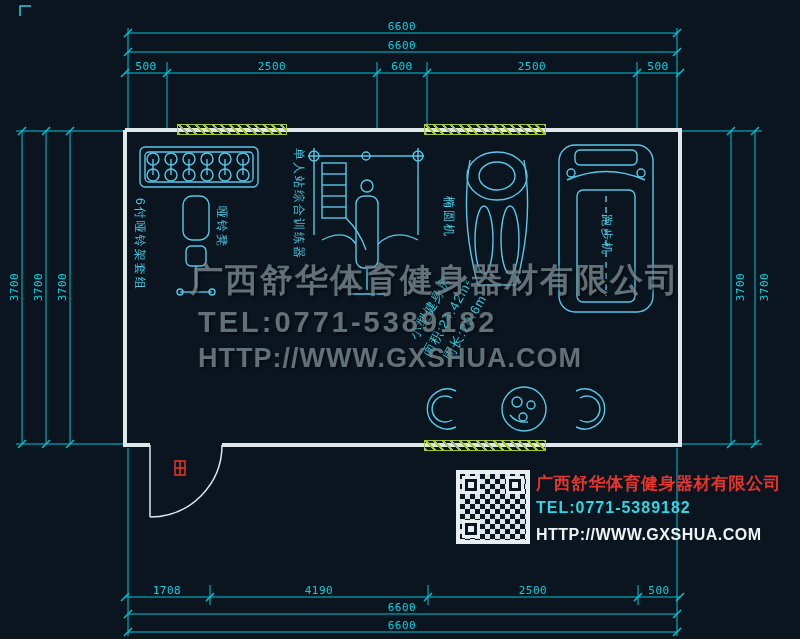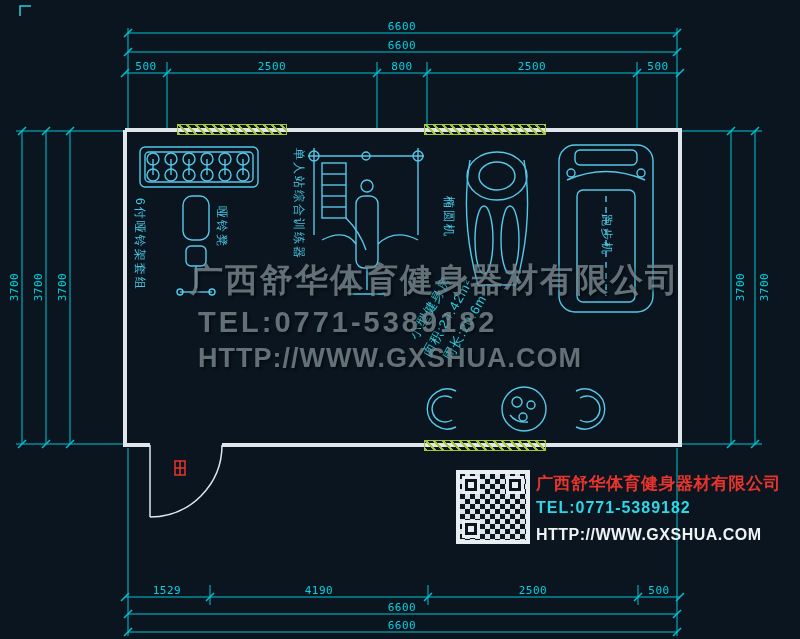--- a/index.html
+++ b/index.html
@@ -229,32 +229,32 @@
 </svg>
 
 <div class="window" style="left:177px;top:124px;width:110px;height:11px;"></div>
 <div class="window" style="left:424px;top:124px;width:122px;height:11px;"></div>
 <div class="window" style="left:424px;top:440px;width:122px;height:11px;"></div>
 
 <div class="dim" style="left:402px;top:26px;">6600</div>
 <div class="dim" style="left:402px;top:45px;">6600</div>
 <div class="dim" style="left:146px;top:66px;">500</div>
 <div class="dim" style="left:272px;top:66px;">2500</div>
-<div class="dim" style="left:402px;top:66px;">800</div>
+<div class="dim" style="left:402px;top:66px;">600</div>
 <div class="dim" style="left:532px;top:66px;">2500</div>
 <div class="dim" style="left:658px;top:66px;">500</div>
 
 <div class="dim v" style="left:14px;top:287px;">3700</div>
 <div class="dim v" style="left:38px;top:287px;">3700</div>
 <div class="dim v" style="left:62px;top:287px;">3700</div>
 
 <div class="dim v" style="left:740px;top:287px;">3700</div>
 <div class="dim v" style="left:764px;top:287px;">3700</div>
 
-<div class="dim" style="left:167px;top:590px;">1529</div>
+<div class="dim" style="left:167px;top:590px;">1708</div>
 <div class="dim" style="left:319px;top:590px;">4190</div>
 <div class="dim" style="left:533px;top:590px;">2500</div>
 <div class="dim" style="left:659px;top:590px;">500</div>
 <div class="dim" style="left:402px;top:607px;">6600</div>
 <div class="dim" style="left:402px;top:625px;">6600</div>
 
 <div class="vlabel" style="left:131px;top:198px;">6付哑铃架套组</div>
 <div class="vlabel" style="left:213px;top:206px;">哑铃凳</div>
 <div class="vlabel" style="left:290px;top:148px;">单人站综合训练器</div>
 <div class="vlabel" style="left:440px;top:196px;">椭圆机</div>

